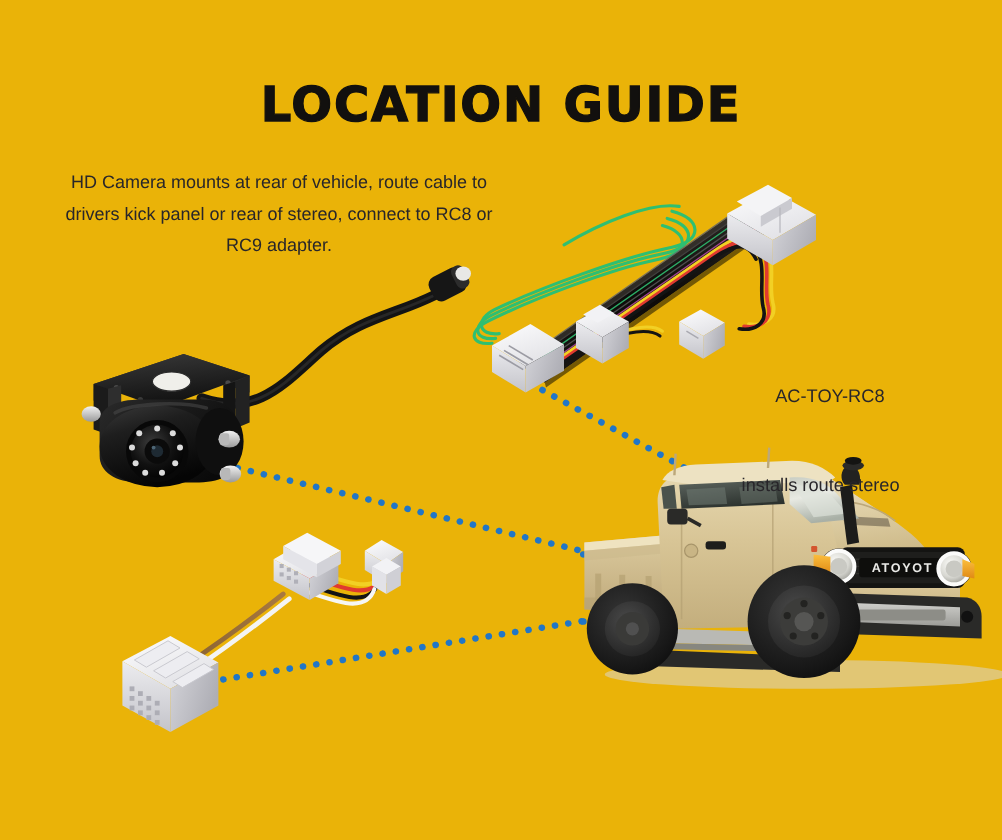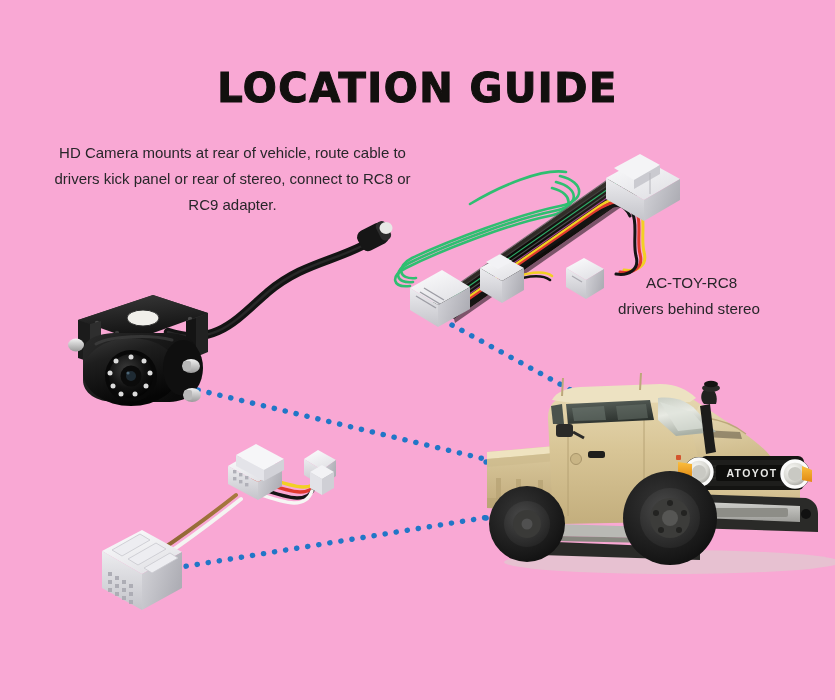--- a/index.html
+++ b/index.html
@@ -13,21 +13,21 @@
   body {
     background: #F2F1EC;
     font-family: "Liberation Sans", sans-serif;
     position: relative;
   }
 
   #stage {
     position: relative;
     width: 835px;
     height: 700px;
-    background: #f9a8d4;
+    background: #eab308;
   }
 
   
   .title {
     position: absolute;
     left: 0;
     top: 66px;
     width: 835px;
     text-align: center;
     font-family: "DejaVu Sans", sans-serif;
@@ -52,21 +52,21 @@
     font-family: "Liberation Sans", sans-serif;
   }
 
   
   .callout {
     position: absolute;
     font-size: 15.2px;
     line-height: 26px;
     color: #28262A;
   }
-  .callout .ln { display: block; white-space: nowrap; }
+  .callout .ln { display: block; white-space: nowrap; margin-top: 48px; }
 
   #callout-rc8 { left: 618px; top: 270px; text-align: left; }
   #callout-rc8 .ln1 { padding-left: 28px; }
 
   #callout-rc9 { left: 213px; top: 565px; text-align: left; }
   #callout-rc9 .ln1 { padding-left: 53px; }
 
   
   #art {
     position: absolute;
@@ -534,17 +534,17 @@
         <circle cx="527" cy="524" r="38" fill="url(#tireG)"></circle>
         <circle cx="527" cy="524" r="23" fill="url(#rimG)"></circle>
         <circle cx="527" cy="524" r="14" fill="#3A3A38"></circle>
         <circle cx="527" cy="524" r="5.5" fill="#505050"></circle>
       </g>
     </g>
   </svg>
 
   <div class="callout" id="callout-rc8">
     <span class="ln ln1">AC-TOY-RC8</span>
-    <span class="ln ln2">drivers behind stereo</span>
+    <span class="ln ln2">installs route stereo</span>
   </div>
 
 
 </div>
 
 </body></html>

